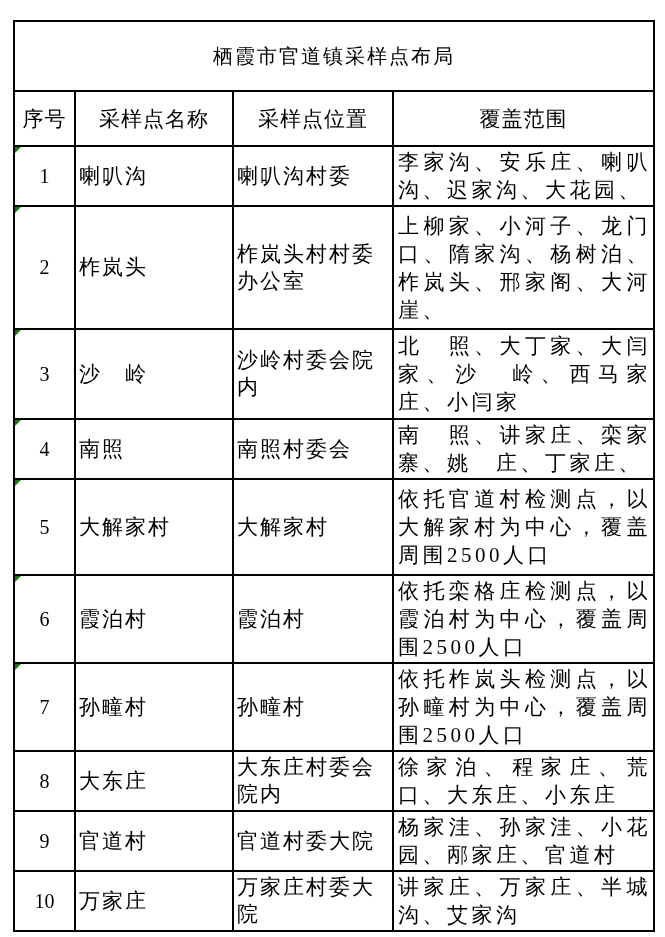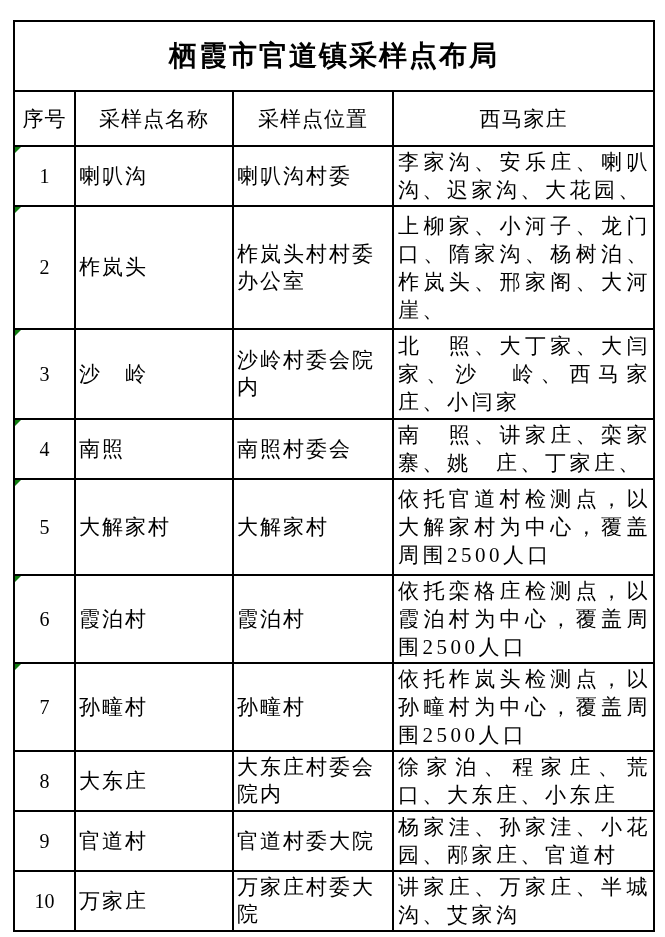--- a/index.html
+++ b/index.html
@@ -25,22 +25,22 @@
   td, th {
     border: 2px solid #000000;
     overflow: hidden;
     vertical-align: middle;
     color: #000000;
   }
   .title-cell {
     height: 66px;
     text-align: center;
     font-family: "Liberation Sans", sans-serif;
-    font-weight: bold;
-    font-size: 28px;
+    font-weight: normal;
+    font-size: 20px;
     letter-spacing: 2px;
   }
   th.header-cell {
     height: 51px;
     text-align: center;
     font-family: "Liberation Sans", sans-serif;
     font-weight: normal;
     font-size: 21px;
     letter-spacing: 1px;
   }
@@ -89,21 +89,21 @@
         <col class="c-coverage">
     </colgroup>
     <tbody>
       <tr>
         <td class="title-cell" colspan="4">栖霞市官道镇采样点布局</td>
       </tr>
       <tr>
         <th class="header-cell">序号</th>
         <th class="header-cell">采样点名称</th>
         <th class="header-cell">采样点位置</th>
-        <th class="header-cell">西马家庄</th>
+        <th class="header-cell">覆盖范围</th>
       </tr>
     </tbody>
     <tbody>
         <tr style="height: 54px;">
           <td class="col-no"><span>1</span><span class="flag"></span></td>
           <td class="col-name"><span>喇叭沟</span></td>
           <td class="col-location"><span>喇叭沟村委</span></td>
           <td class="col-coverage"><span>李家沟、安乐庄、喇叭沟、迟家沟、大花园、</span></td>
         </tr>
         <tr style="height: 123px;">

